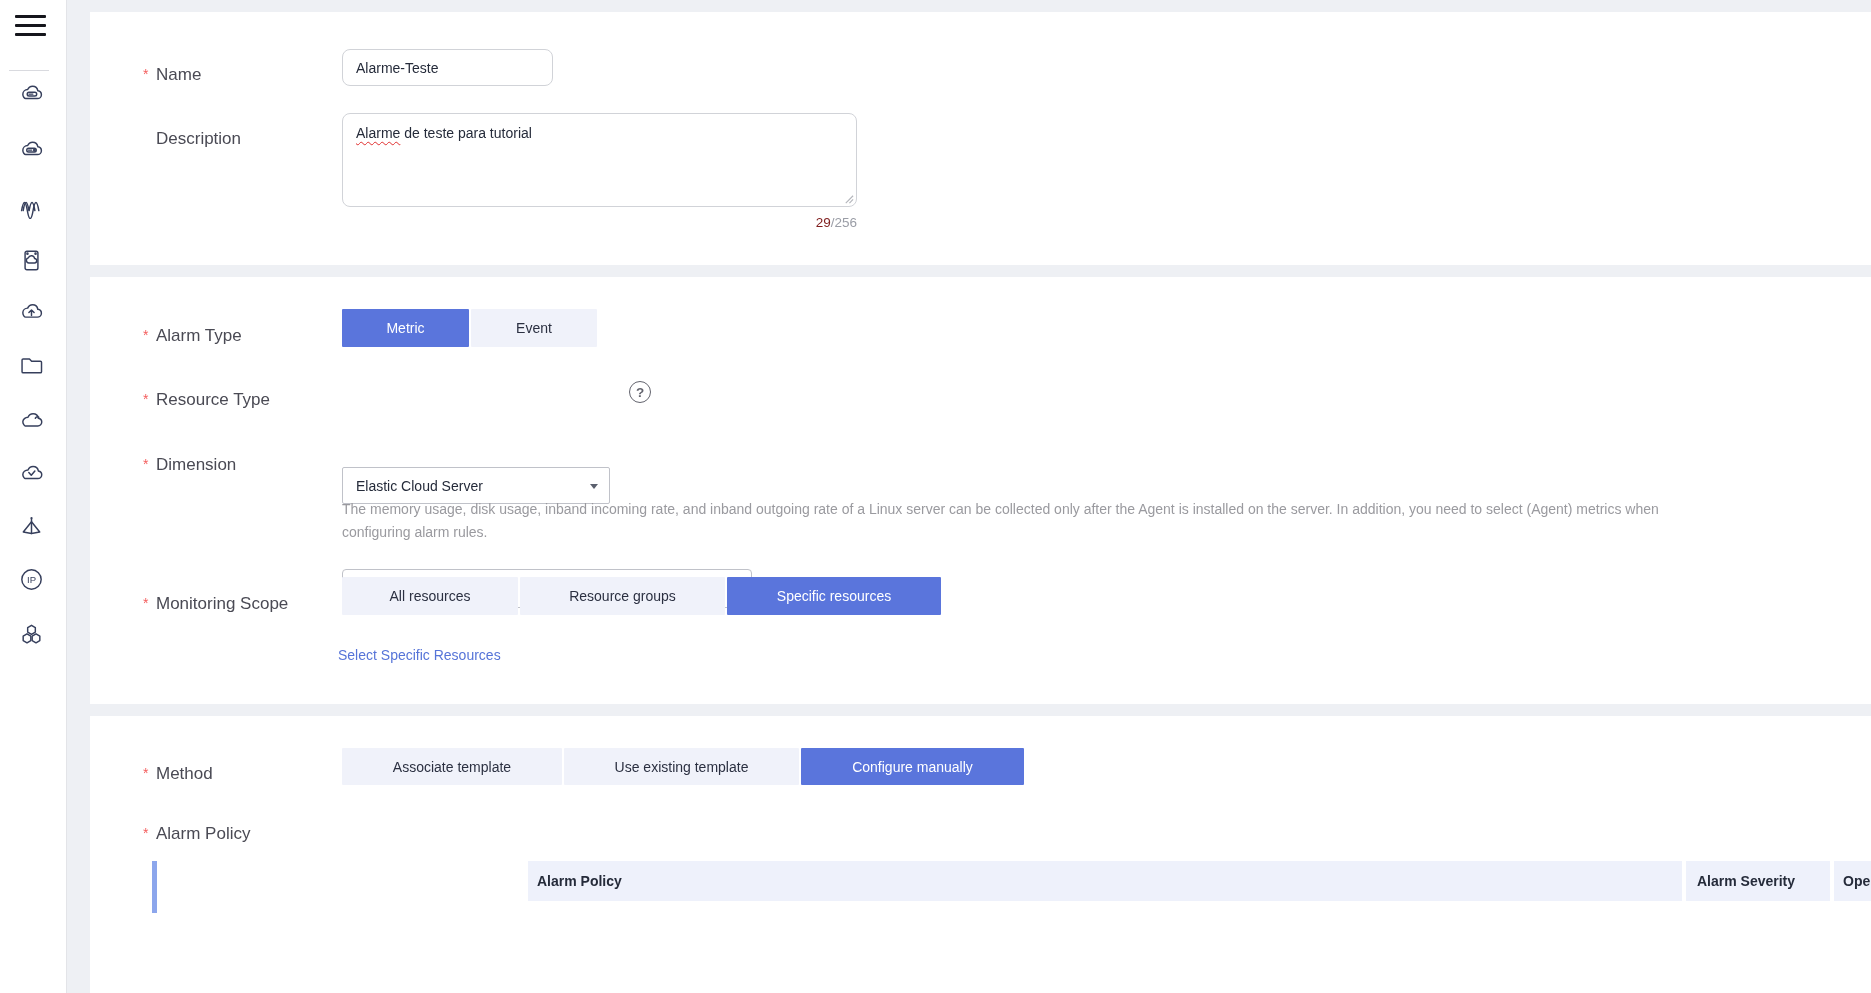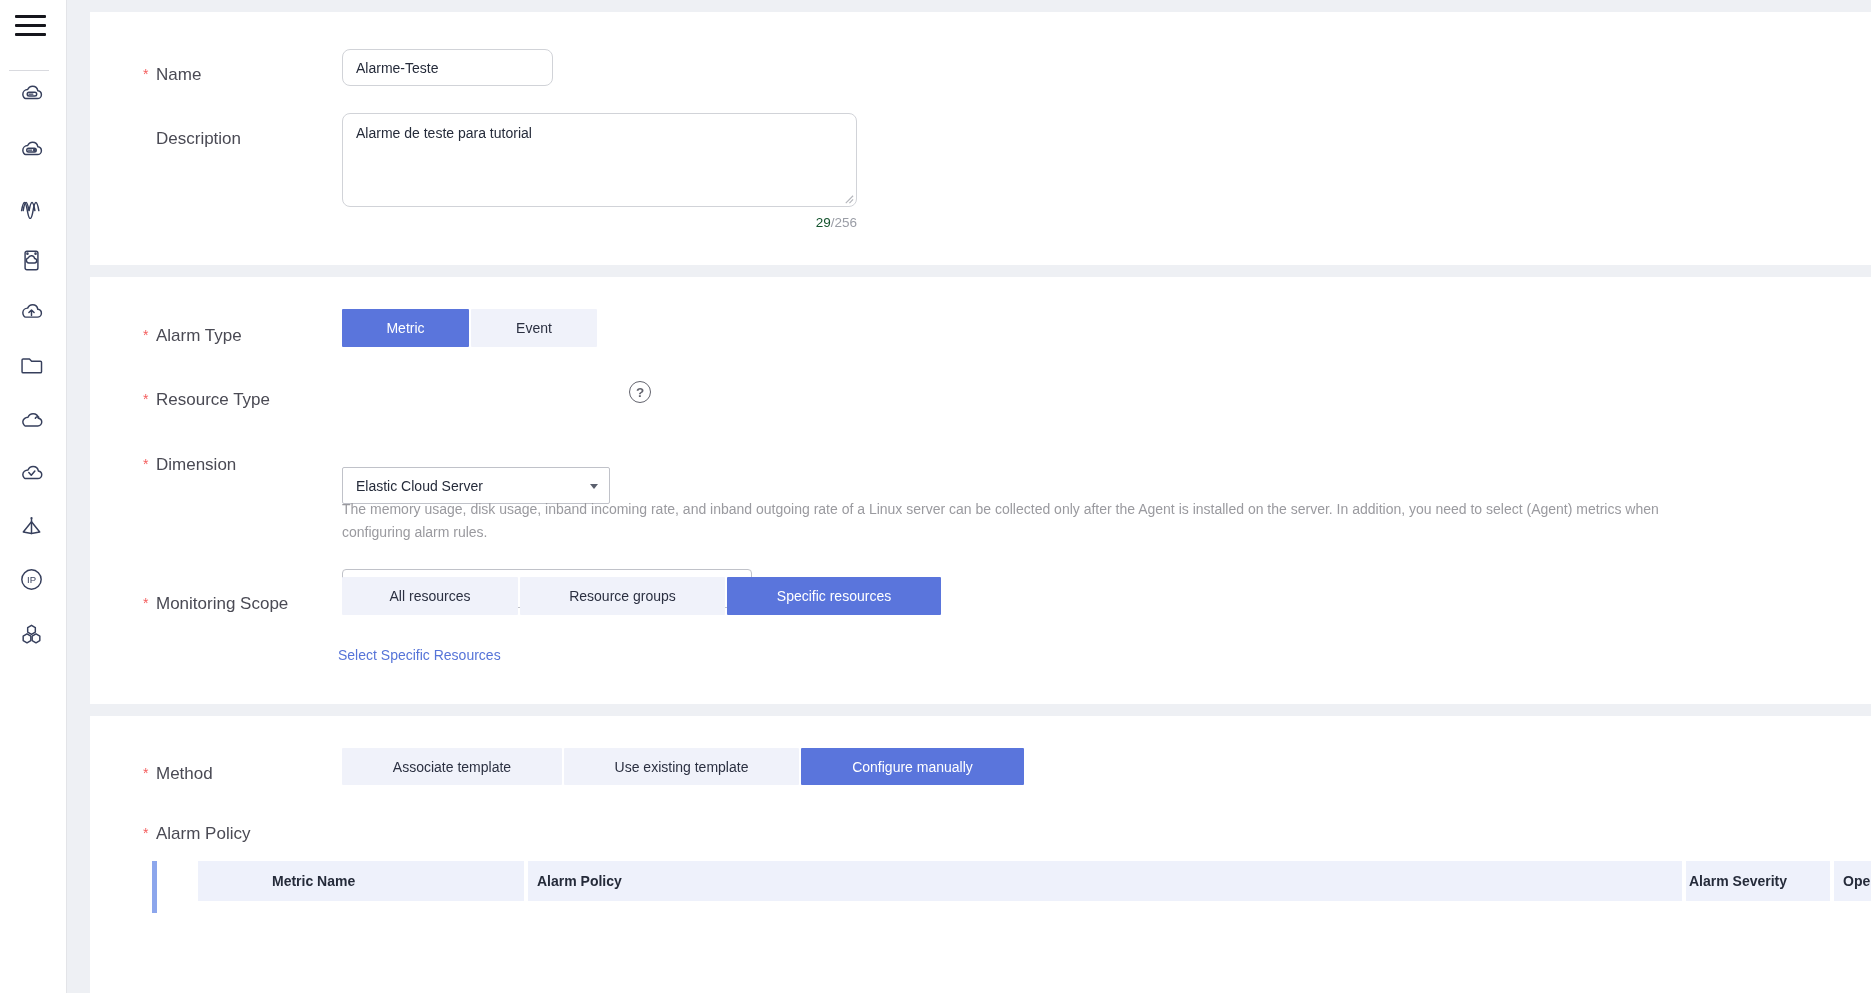--- a/index.html
+++ b/index.html
@@ -19,24 +19,24 @@
   .panel{position:absolute;left:90px;right:-10px;background:#fff;z-index:1;}
   #panel-basic {top:12px;height:253px;}
   #panel-config{top:277px;height:427px;}
   #panel-policy{top:716px;height:277px;}
   
   .rowlabel{position:absolute;left:156px;height:18px;font-size:17px;color:#4a4a54;z-index:2;white-space:nowrap;margin-top:6px;}
   .required::before{content:"*";color:#f45c5c;position:absolute;left:-13px;top:1px;font-size:14px;}
   .ctl{position:absolute;z-index:2;box-sizing:border-box;}
   .textbox{border:1px solid #d1d3d8;background:#fff;border-radius:8px;font-size:14px;color:#252b3a;display:flex;align-items:center;padding-left:13px;}
   #desc-box{align-items:flex-start;padding:10px 13px;line-height:19px;position:relative;}
-  .wavy{text-decoration-style:wavy;text-decoration-color:#e02f2f;text-decoration-thickness:1px;text-underline-offset:3px;margin-top:12px;}
+  .wavy{text-decoration:underline;text-decoration-style:wavy;text-decoration-color:#e02f2f;text-decoration-thickness:1px;text-underline-offset:3px;margin-top:12px;}
   #resize-handle{position:absolute;right:2px;bottom:2px;width:11px;height:11px;cursor:nwse-resize;}
   #counter{position:absolute;left:342px;top:215px;width:515px;text-align:right;font-size:13.5px;color:#9a9da6;z-index:2;}
-  #counter b{color:#14532d;font-weight:normal;}
+  #counter b{color:#7f1d1d;font-weight:normal;}
   .seg{position:absolute;height:38px;background:#f0f2fa;color:#2b3041;font-size:14px;display:flex;align-items:center;justify-content:center;cursor:pointer;z-index:2;border-radius:1px;}
   .seg.sel{background:#5a75dc;color:#fff;text-align:center;}
   .select{border:1px solid #c0c2c9;border-radius:2px;background:#fff;font-size:14px;display:flex;align-items:center;padding:0 28px 0 13px;cursor:pointer;position:relative;}
   .caret{position:absolute;right:11px;top:50%;margin-top:-2px;width:0;height:0;border-left:4.5px solid transparent;border-right:4.5px solid transparent;border-top:5.5px solid #5b606e;}
   #help-icon{width:22px;height:22px;border:1.6px solid #63646e;border-radius:50%;color:#63646e;font-size:13.5px;font-weight:bold;display:flex;align-items:center;justify-content:center;cursor:pointer;}
   #dim-note{position:absolute;left:342px;top:498px;font-size:14px;color:#9a9a9f;line-height:23px;z-index:2;white-space:nowrap;}
   .link{color:#5674d8;cursor:pointer;font-size:14px;}
   #select-resources-link{position:absolute;left:338px;top:647px;z-index:2;}
   
   #tbl-accent{position:absolute;left:152px;top:861px;width:5px;height:52px;background:#8ca6ec;z-index:2;}
@@ -180,19 +180,18 @@
   <div class="link" id="select-resources-link">Select Specific Resources</div>
 
   <div class="rowlabel required" style="top:758px">Method</div>
   <div class="seg" style="left:342px;top:748px;width:220px;height:37px">Associate template</div>
   <div class="seg" style="left:564px;top:748px;width:235px;height:37px">Use existing template</div>
   <div class="seg sel" style="left:801px;top:748px;width:223px;height:37px">Configure manually</div>
 
   <div class="rowlabel required" style="top:818px">Alarm Policy</div>
 
   <div id="tbl-accent"></div>
-  <div class="th" style="left:198px;width:326px;padding-left:74px">Metric Name</div>
   <div class="th" style="left:528px;width:1154px;padding-left:9px">Alarm Policy</div>
-  <div class="th" style="left:1686px;width:144px;padding-left:3px">Alarm Severity</div>
+  <div class="th" style="left:1686px;width:144px;padding-left:11px">Alarm Severity</div>
   <div class="th" style="left:1834px;width:45px;padding-left:9px">Ope</div>
 
 
 </div>
 
 </body></html>

